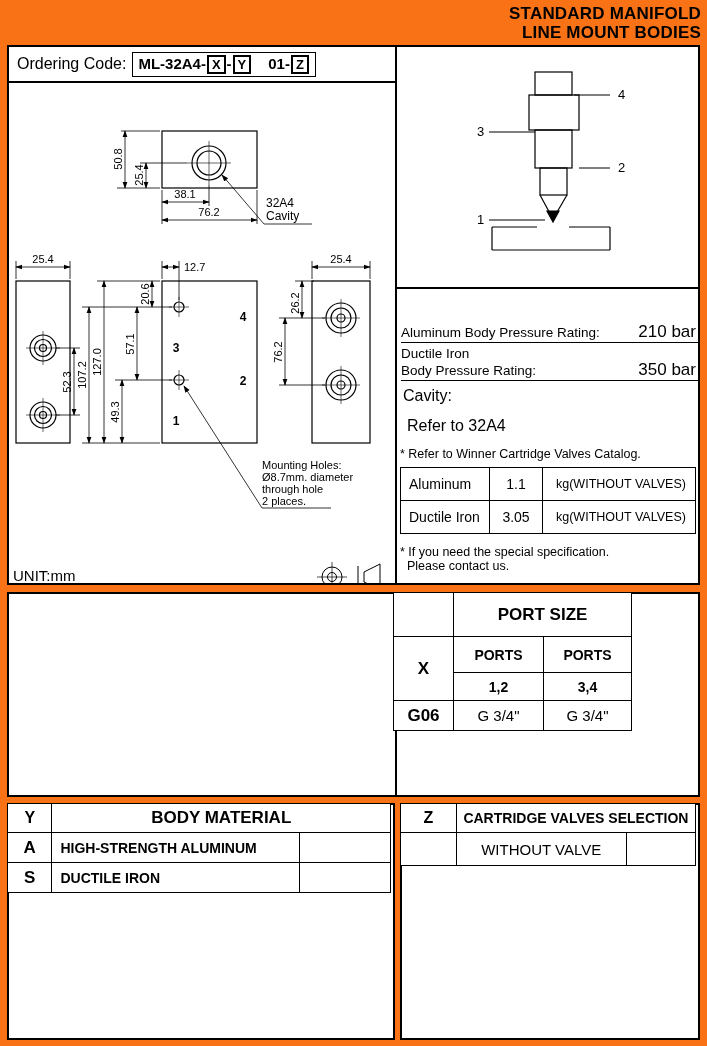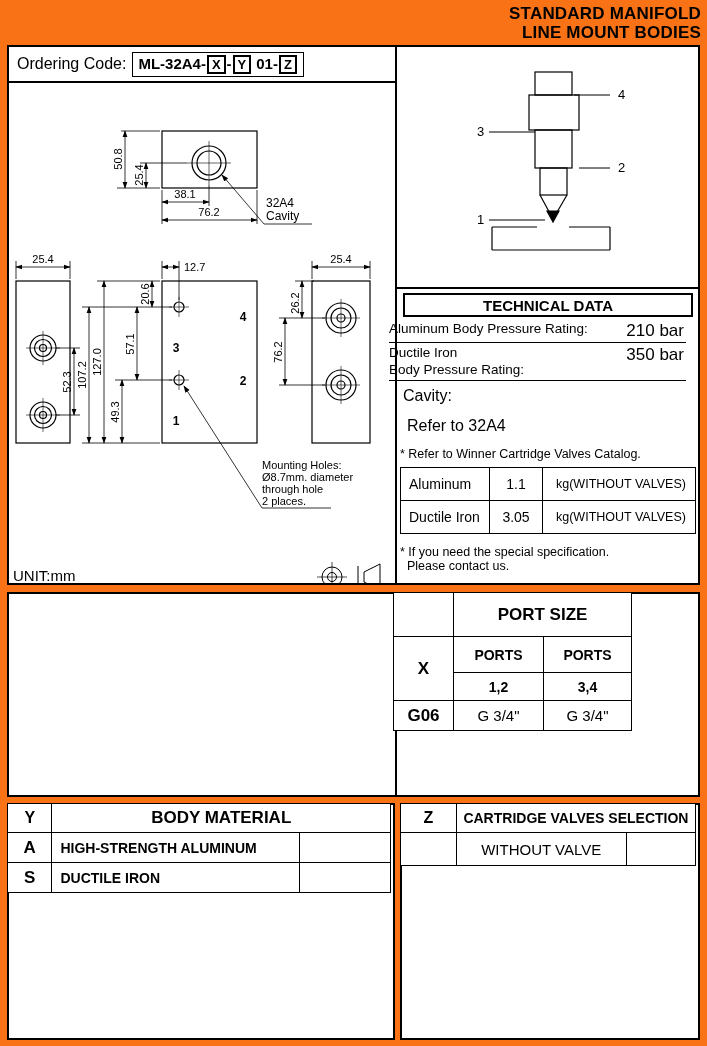--- a/index.html
+++ b/index.html
@@ -9,32 +9,32 @@
   .abs{position:absolute}
   .box{border:2px solid #000;background:#fff}
   .pgtitle{right:6px;top:4px;text-align:right;font-weight:bold;font-size:17px;line-height:19px;letter-spacing:.2px}
 
   
   .order-bar{left:0;top:0;width:387px;height:36px;border-bottom:2px solid #000;display:flex;align-items:center}
   .order-label{margin-left:8px;font-size:16px}
   .code-box{display:inline-flex;align-items:center;border:1.5px solid #000;margin-left:6px;
             padding:2px 5px;font-weight:bold;font-size:15px;line-height:18px}
   .lbox{display:inline-block;border:2px solid #000;padding:0 3px;margin:0 1px;font-size:13px;line-height:15px}
-  .mid-sep{margin-left:4px}
+  .mid-sep{margin-left:16px}
 
   .vdiv{left:386px;top:0;height:538px;border-left:2px solid #000}
   .vdiv2{left:386px;top:0;height:201px;border-left:2px solid #000}
   .hdiv{left:386px;top:240px;width:303px;border-top:2px solid #000}
   .unit{left:4px;top:520px;font-size:15px}
 
   
   .td-title{left:394px;top:246px;width:290px;height:24px;border:2px solid #000;
             font-weight:bold;font-size:15px;text-align:center;line-height:21px}
-  .td-row{left:380px;width:297px;border-bottom:1.5px solid #000;display:flex;
-          align-items:flex-start;justify-content:space-between}
+  .td-row{left:392px;width:297px;border-bottom:1.5px solid #000;display:flex;
+          align-items:flex-end;justify-content:space-between}
   .td-row .lab{font-size:13.5px;line-height:1.25}
   .td-row .val{font-size:17px;padding-right:2px}
   .cav-lab{left:394px;top:340px;font-size:16px}
   .cav-val{left:398px;top:370px;font-size:16px}
   .note{left:391px;font-size:12.5px;line-height:15px}
 
   table{border-collapse:collapse;table-layout:fixed;background:#fff}
   td{border:1.5px solid #000;text-align:center;vertical-align:middle;overflow:hidden}
   .b17{font-weight:bold;font-size:17px}
   .b16{font-weight:bold;font-size:16px}
@@ -259,21 +259,20 @@
       <g fill="#000" stroke="none" font-size="13">
         <text x="221" y="52">4</text>
         <text x="80" y="89">3</text>
         <text x="221" y="125">2</text>
         <text x="80" y="177">1</text>
       </g>
     </svg>
 
     <div class="abs hdiv"></div>
 
-    <div class="abs td-title">TECHNICAL DATA</div>
 
     <div class="abs td-row" style="top:274px;height:22px">
       <span class="lab">Aluminum Body Pressure Rating:</span>
       <span class="val">210 bar</span>
     </div>
     <div class="abs td-row" style="top:298px;height:36px">
       <span class="lab">
         <span>Ductile Iron</span><br>
         <span>Body Pressure Rating:</span>
       </span>

